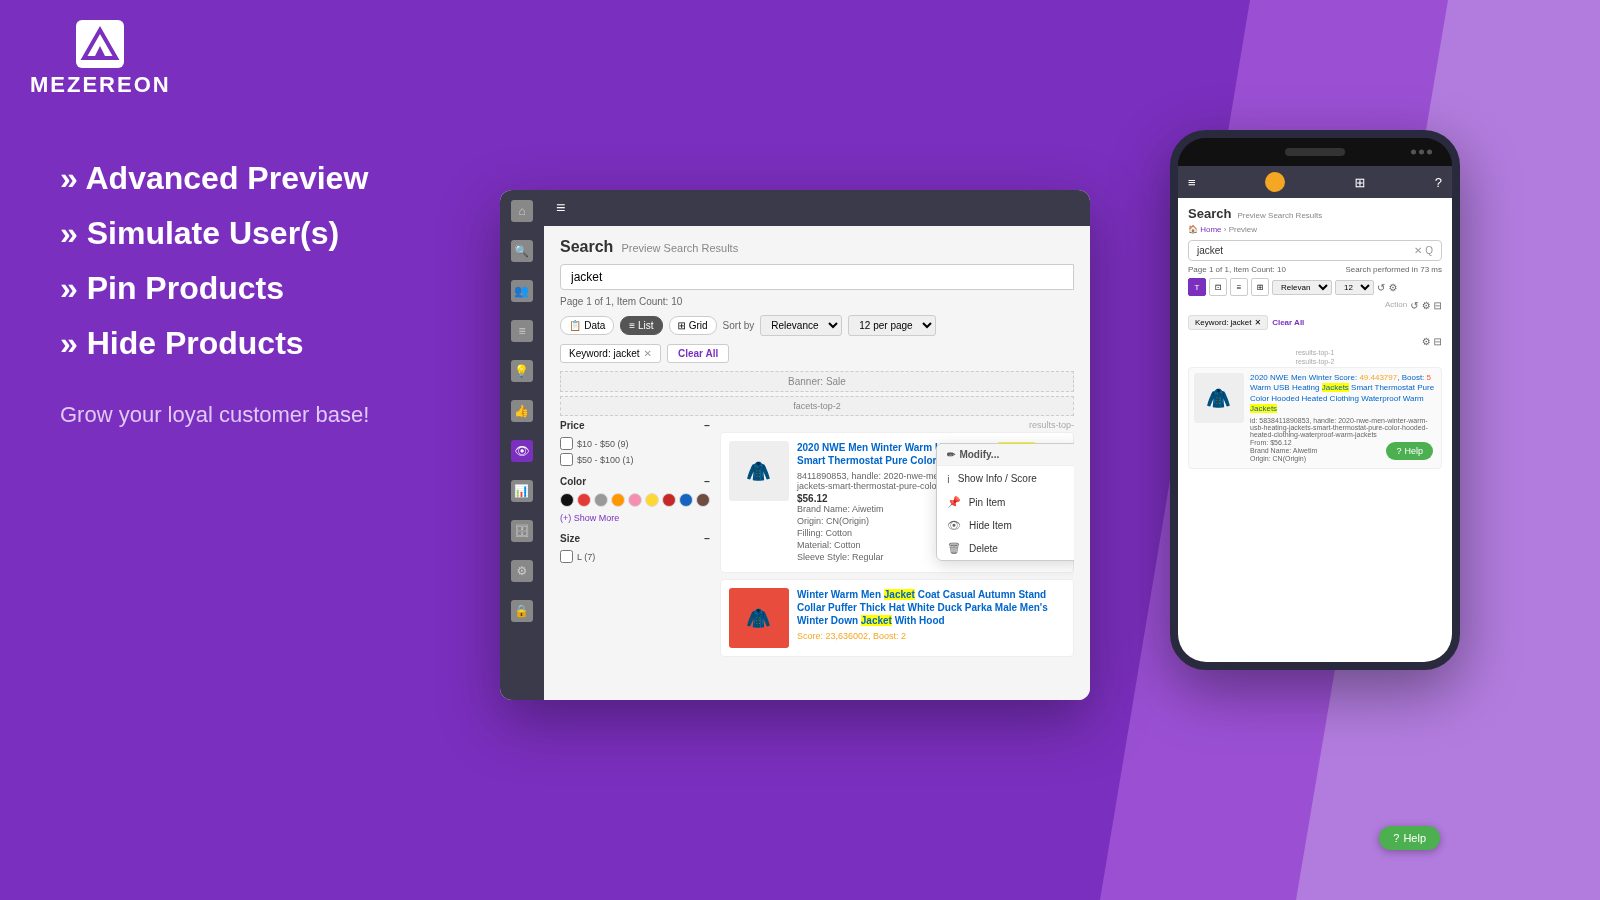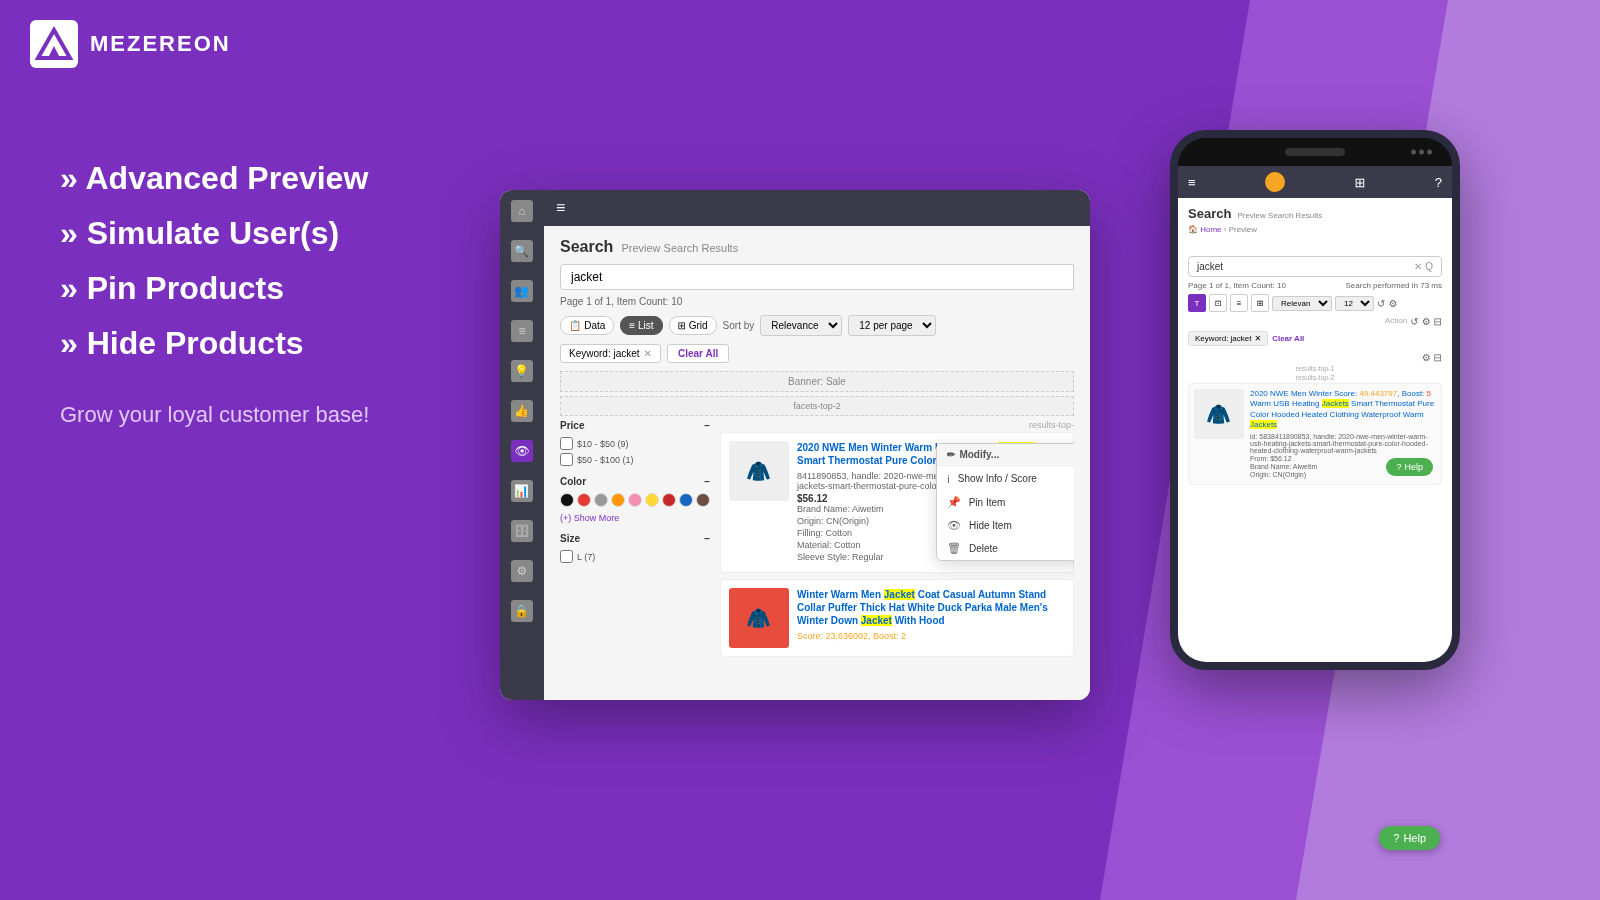--- a/index.html
+++ b/index.html
@@ -38,21 +38,22 @@
       opacity: 0.5;
     }
 
     
     .header {
       position: absolute;
       top: 20px;
       left: 30px;
       display: flex;
       align-items: center;
-      gap: 12px;
+      gap: 4px;
+      flex-direction: column;
     }
     .logo-icon {
       width: 48px;
       height: 48px;
     }
     .brand-name {
       color: white;
       font-size: 22px;
       font-weight: 800;
       letter-spacing: 2px;
@@ -487,21 +488,21 @@
       font-weight: 700;
       color: #333;
     }
     .mobile-search-sub {
       font-size: 8px;
       color: #888;
     }
     .mobile-breadcrumb {
       font-size: 8px;
       color: #888;
-      margin-bottom: 22px;
+      margin-bottom: 6px;
     }
     .mobile-breadcrumb a {
       color: #7B2FBE;
       text-decoration: none;
     }
 
     .mobile-search-input {
       display: flex;
       align-items: center;
       border: 1px solid #ccc;

